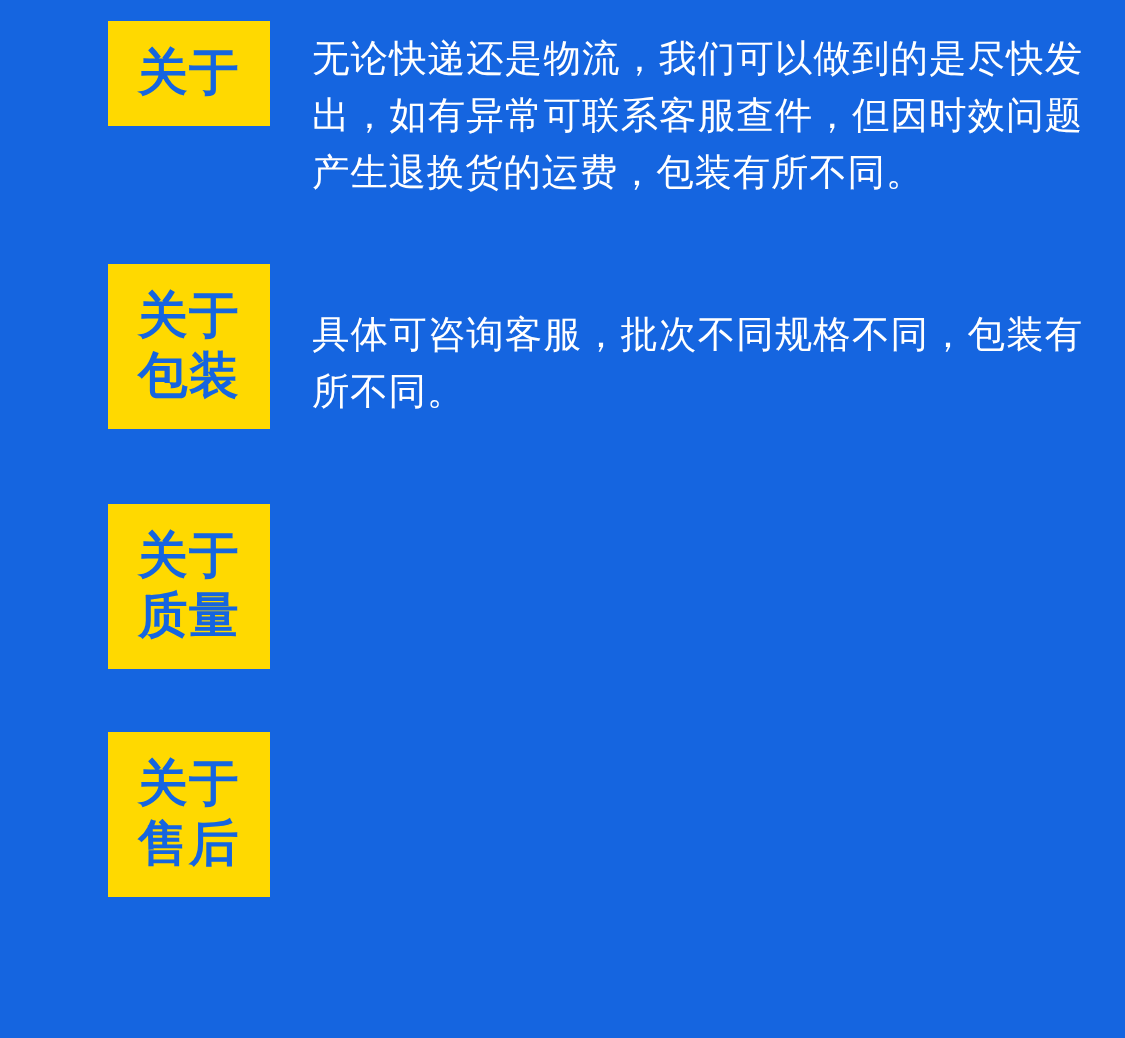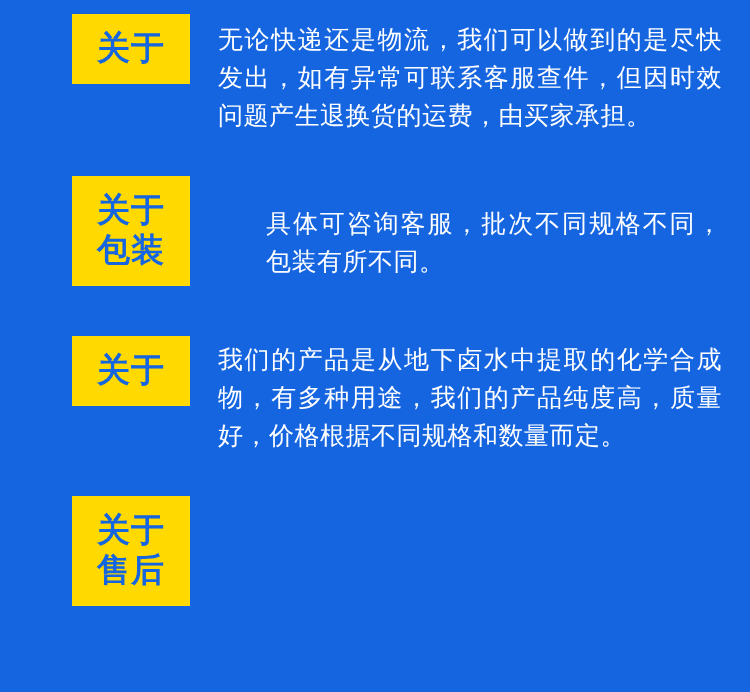--- a/index.html
+++ b/index.html
@@ -26,21 +26,21 @@
     padding: 14px 0 0 0;
   }
   .faq-row {
     display: flex;
     align-items: flex-start;
     padding: 0 28px 0 72px;
     box-sizing: border-box;
   }
   .badge {
     flex: 0 0 auto;
-    width: 118px;
+    width: 108px;
     background: #ffd900;
     color: #1565e0;
     font-weight: bold;
     font-size: 33px;
     line-height: 40px;
     text-align: center;
     padding: 14px 0 16px 0;
     box-sizing: border-box;
     letter-spacing: 1px;
   }
@@ -56,49 +56,49 @@
     padding-top: 6px;
     text-align: justify;
     letter-spacing: 0.5px;
   }
   
   .row-0 { margin-bottom: 42px; }
   .row-1 { margin-bottom: 50px; }
   .row-2 { margin-bottom: 42px; }
   .row-3 { margin-bottom: 0; }
 
-  .row-1 .answer, .row-3 .answer { padding-top: 28px; margin-left: 48px; }
+  .row-1 .answer, .row-3 .answer { padding-top: 28px; }
   .row-2 .answer { padding-top: 4px; }
 </style>
 </head>
 <body>
 
 <div class="page">
   <div class="faq-list">
 
     <div class="faq-row row-0">
       <div class="badge">
         <span class="l1">关于</span>
       </div>
-      <div class="answer">无论快递还是物流，我们可以做到的是尽快发出，如有异常可联系客服查件，但因时效问题产生退换货的运费，由买家承担。</div>
+      <div class="answer">无论快递还是物流，我们可以做到的是尽快发出，如有异常可联系客服查件，但因时效问题产生退换货的运费，包装有所不同。</div>
     </div>
 
     <div class="faq-row row-1">
       <div class="badge">
         <span class="l1">关于</span>
         <span class="l2">包装</span>
       </div>
       <div class="answer">具体可咨询客服，批次不同规格不同，包装有所不同。</div>
     </div>
 
     <div class="faq-row row-2">
       <div class="badge">
         <span class="l1">关于</span>
+        <span class="l2">质量</span>
       </div>
-      <div class="answer">我们的产品是从地下卤水中提取的化学合成物，有多种用途，我们的产品纯度高，质量好，价格根据不同规格和数量而定。</div>
     </div>
 
     <div class="faq-row row-3">
       <div class="badge">
         <span class="l1">关于</span>
         <span class="l2">售后</span>
       </div>
     </div>
 
   </div>

